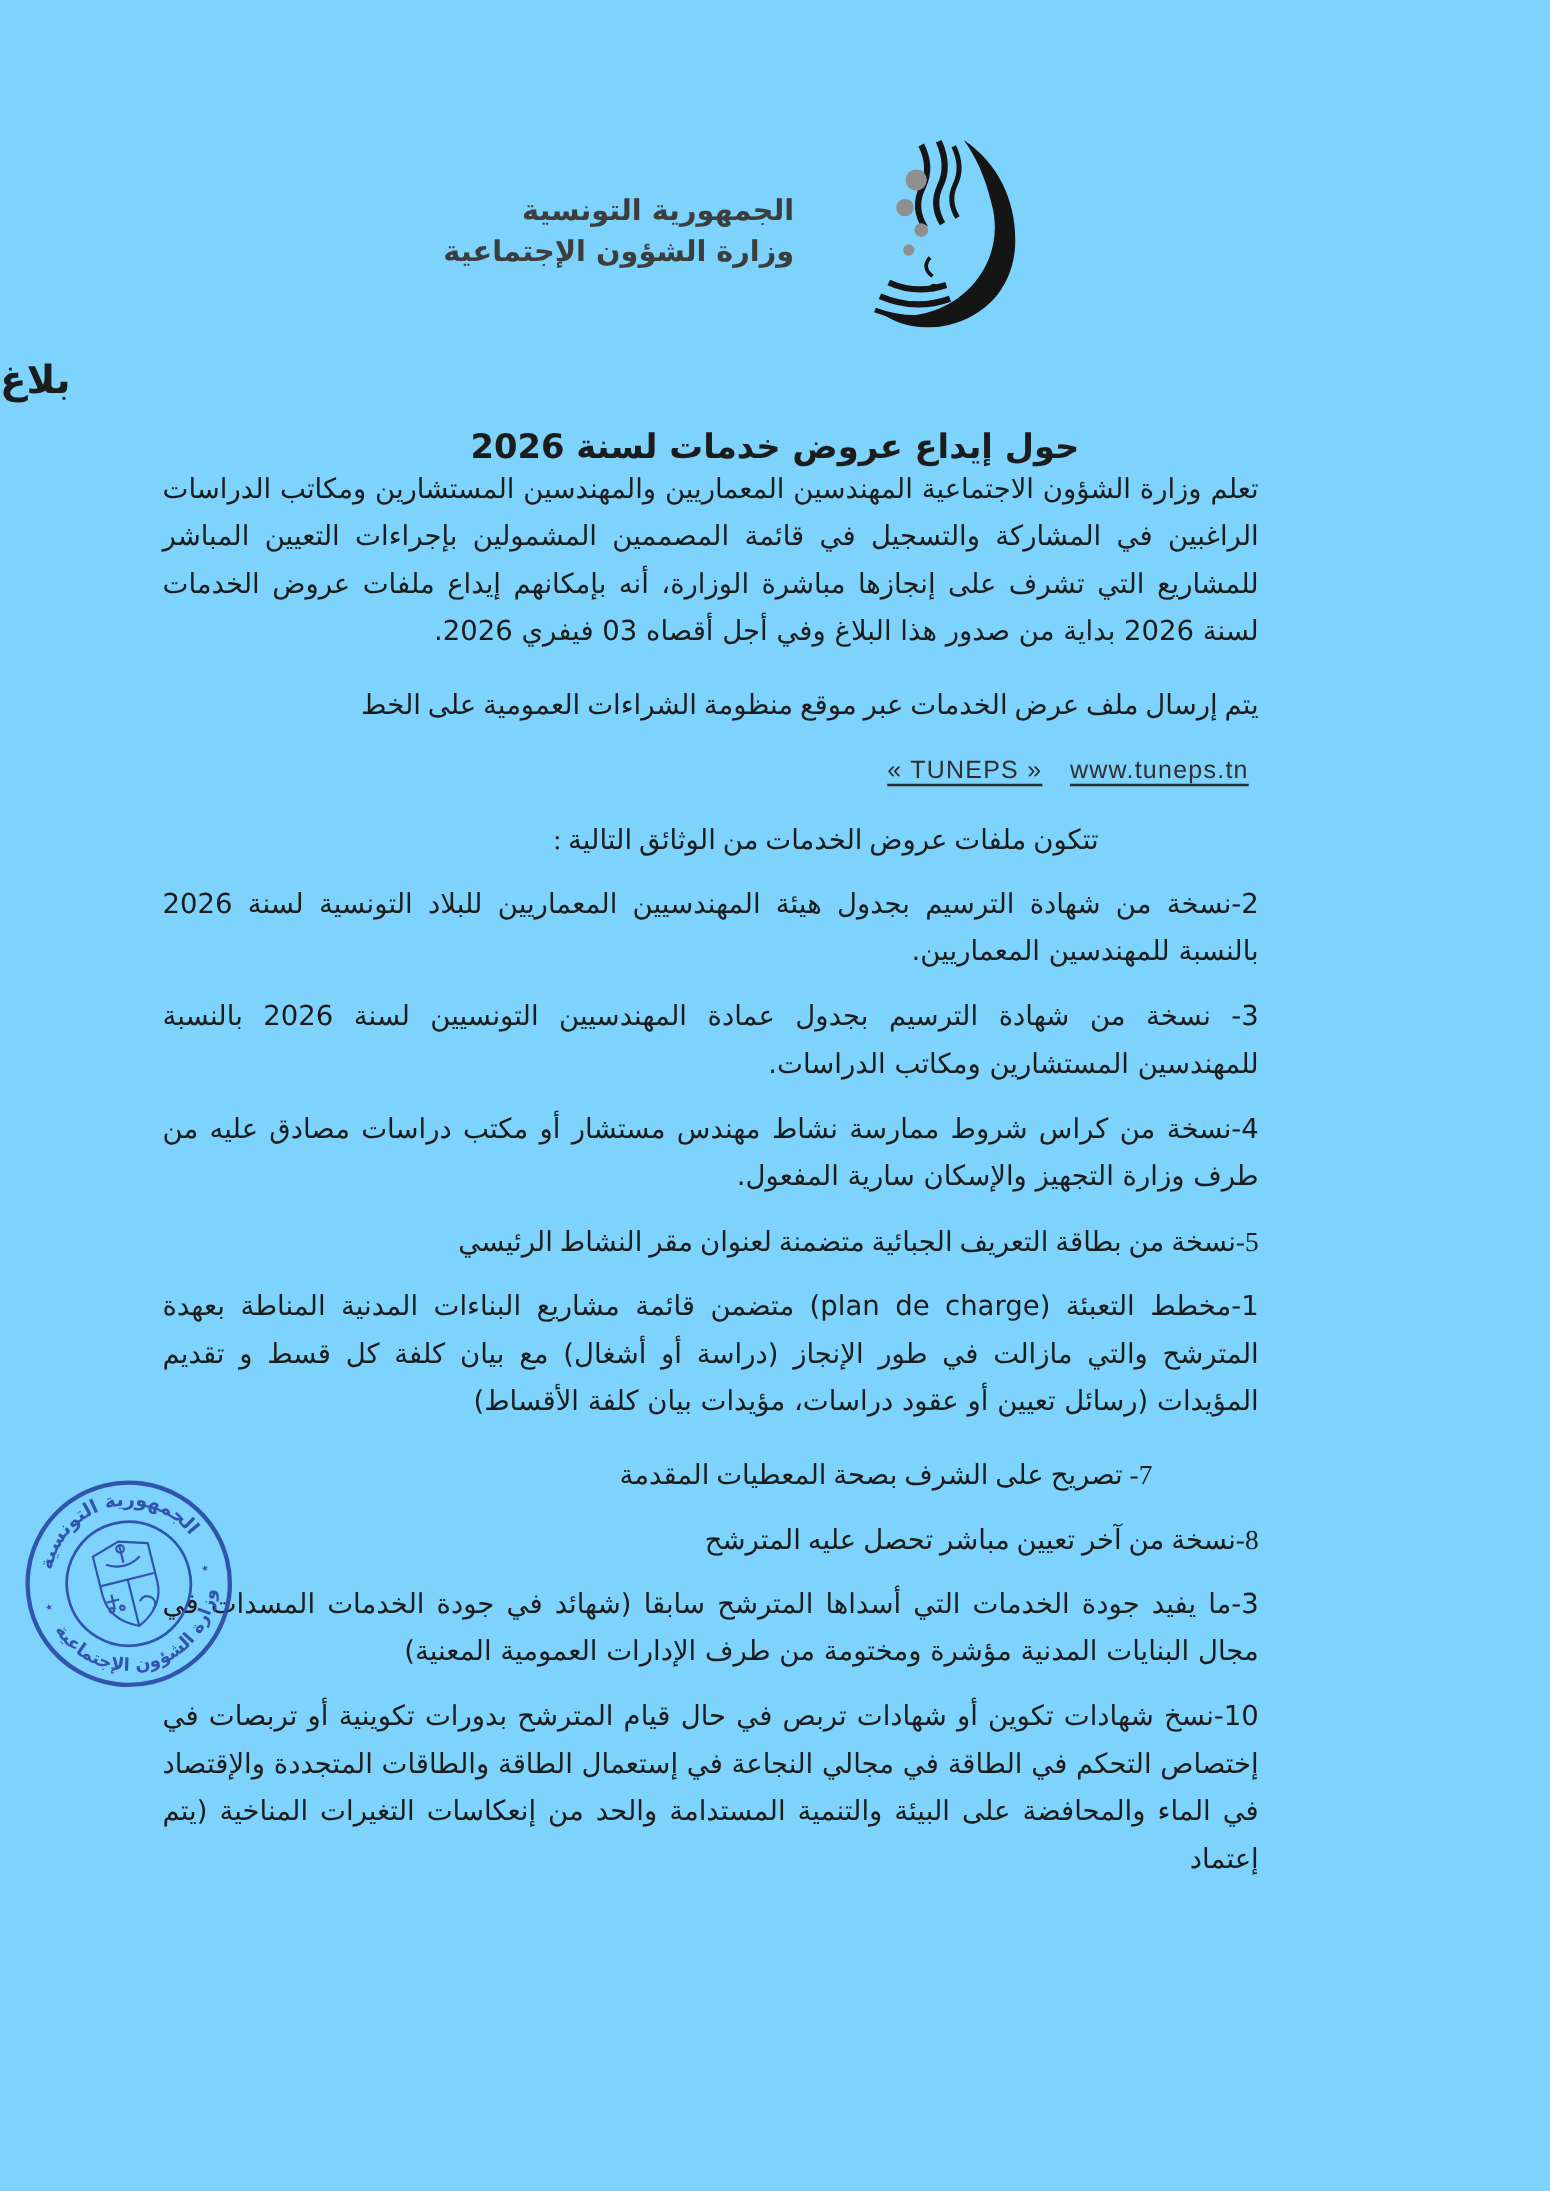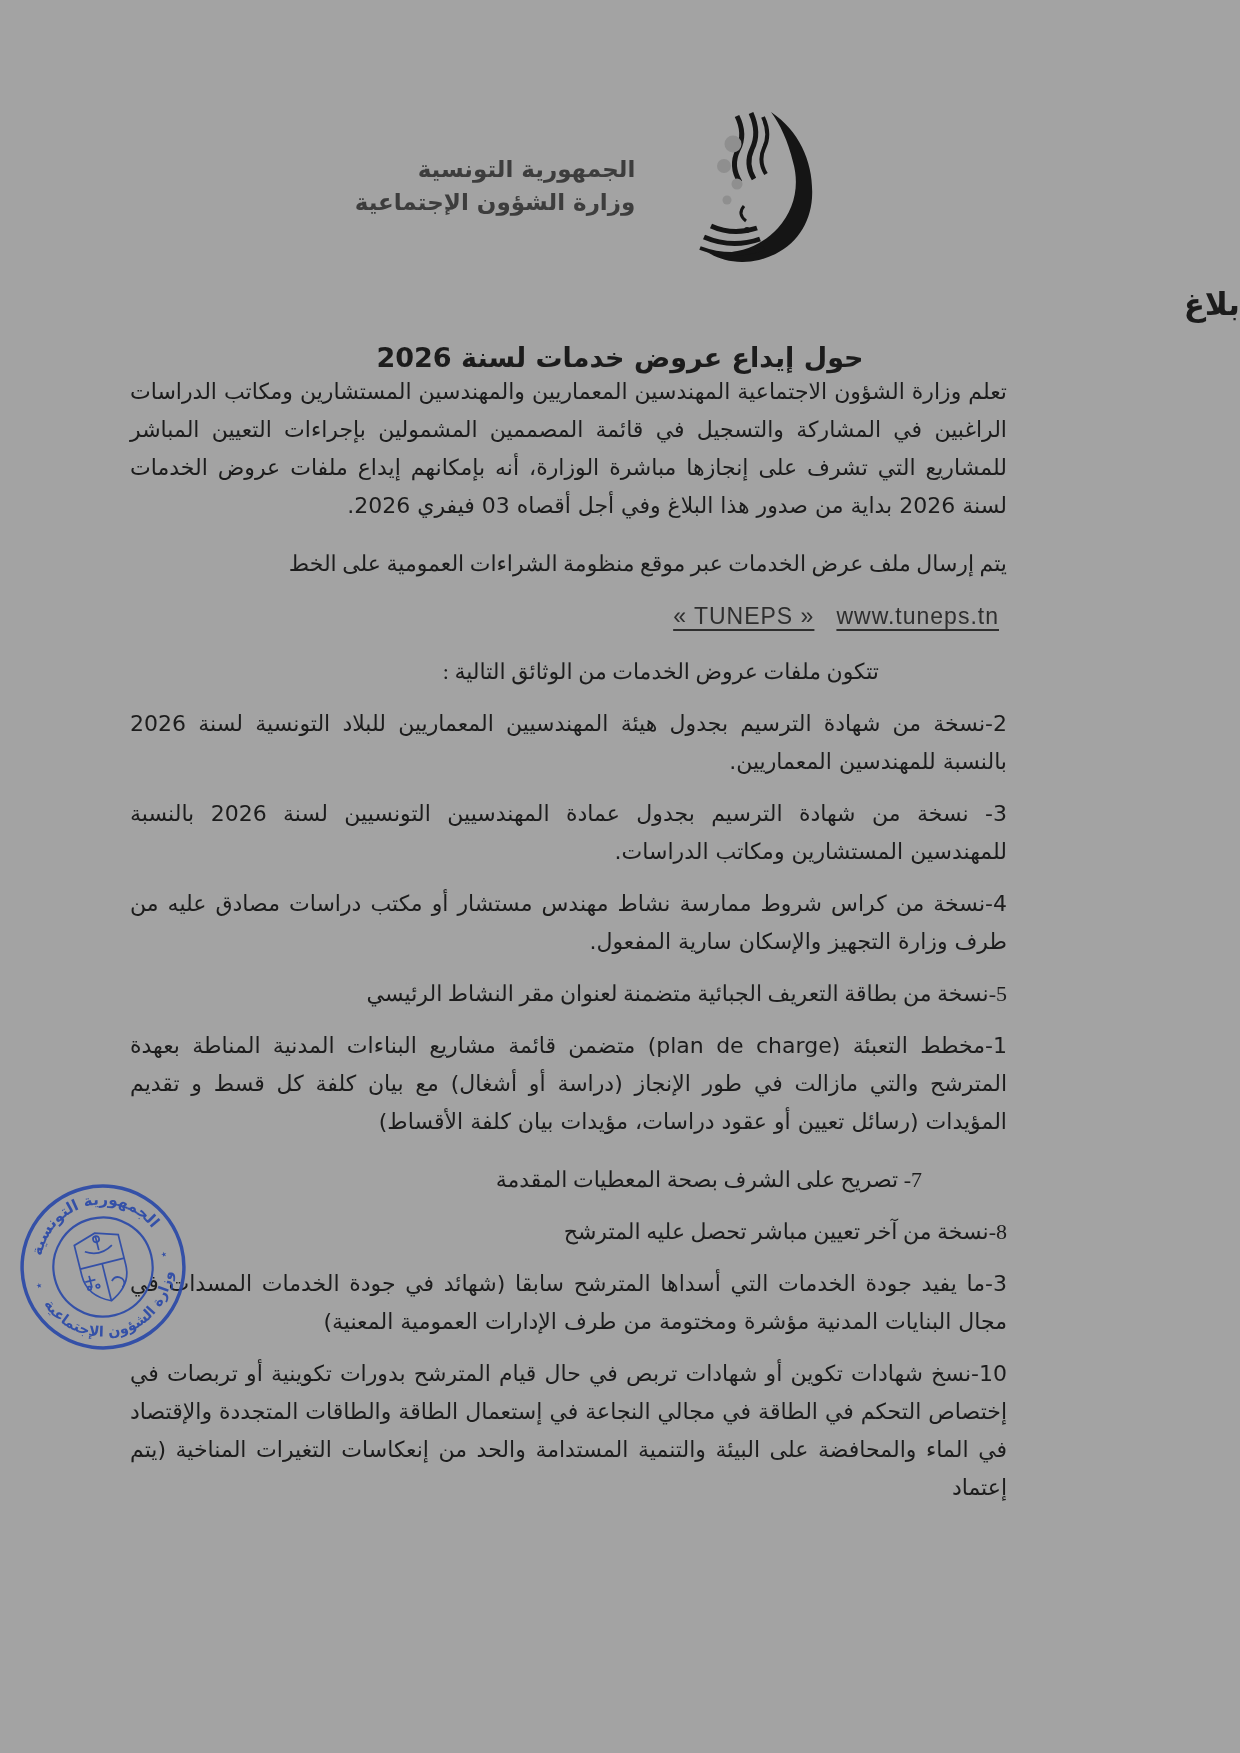--- a/index.html
+++ b/index.html
@@ -1,19 +1,19 @@
 <!DOCTYPE html>
 <html lang="ar"><head>
 <meta charset="utf-8">
 <style>
   html,body { margin:0; padding:0; background:#ffffff; }
   .page {
     position:relative;
     width:1240px; height:1753px;
-    background:#a3a3a3;
+    background:#7dd3fc;
     overflow:hidden;
     font-family:"DejaVu Sans", sans-serif;
     color:#1c1c1c;
   }
   
   .header {
     margin-top:110px;
     display:flex;
     justify-content:center;
     align-items:center;
@@ -27,21 +27,21 @@
     direction:rtl;
     font-size:23px;
     line-height:33px;
     color:#3d3d3d;
     font-weight:bold;
     letter-spacing:0;
   }
   .emblem-box { width:176px; height:152px; }
   
   .doc-title {
-    text-align:right;
+    text-align:left;
     font-size:31px;
     font-weight:bold;
     margin-top:24px;
   }
   .doc-subtitle {
     text-align:center;
     font-size:27px;
     font-weight:bold;
     margin-top:20px;
   }
@@ -57,21 +57,21 @@
   .single { text-align:right;font-family:Liberation Serif, serif; }
   .indent-130 { padding-right:128px; }
   .indent-85 { padding-right:85px; }
   .tuneps-line {
     direction:ltr;
     display:flex;
     justify-content:flex-end;
     gap:22px;
     margin:4px 8px 18px 0;
     font-family:"Liberation Sans", sans-serif;
-    font-size:23px;
+    font-size:20px;
     color:#2e2e2e;
     letter-spacing:1px;
   }
   .tuneps-line span{
     text-decoration:underline;
     text-underline-offset:5px;
     text-decoration-thickness:2px;
   }
   .doc-item { margin:0 0 14px 0; }
   

